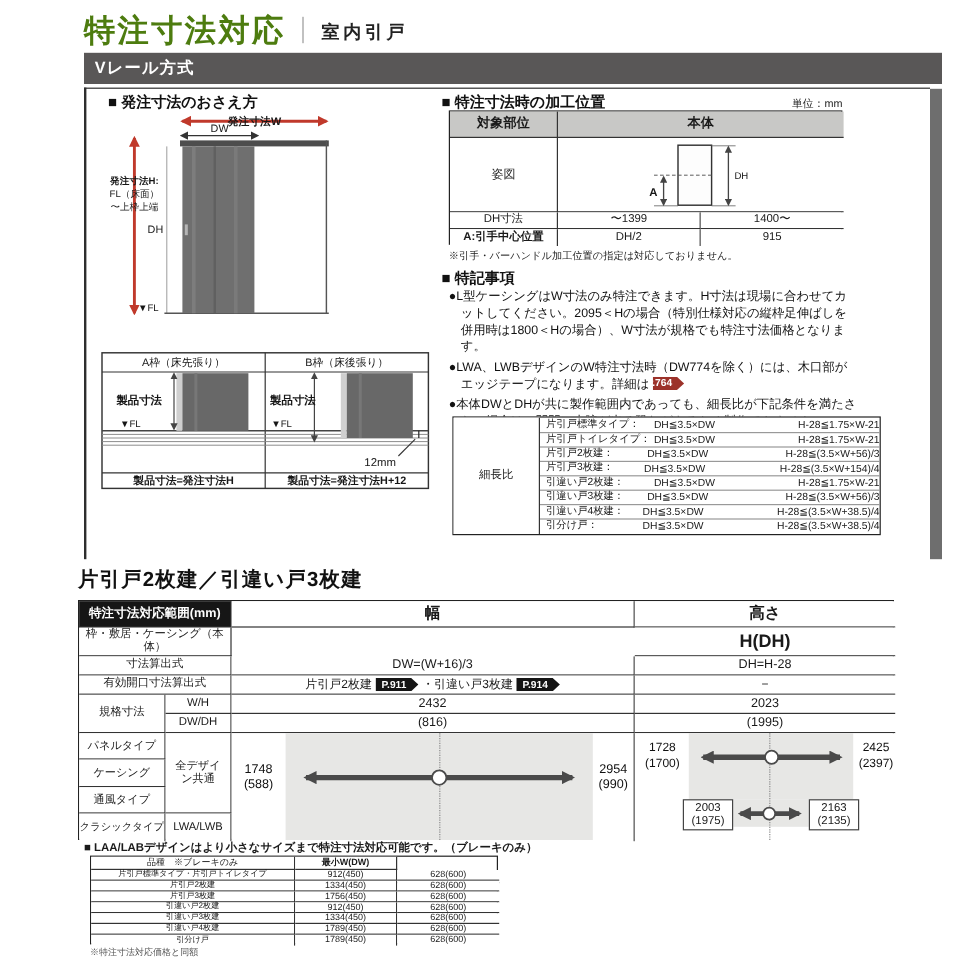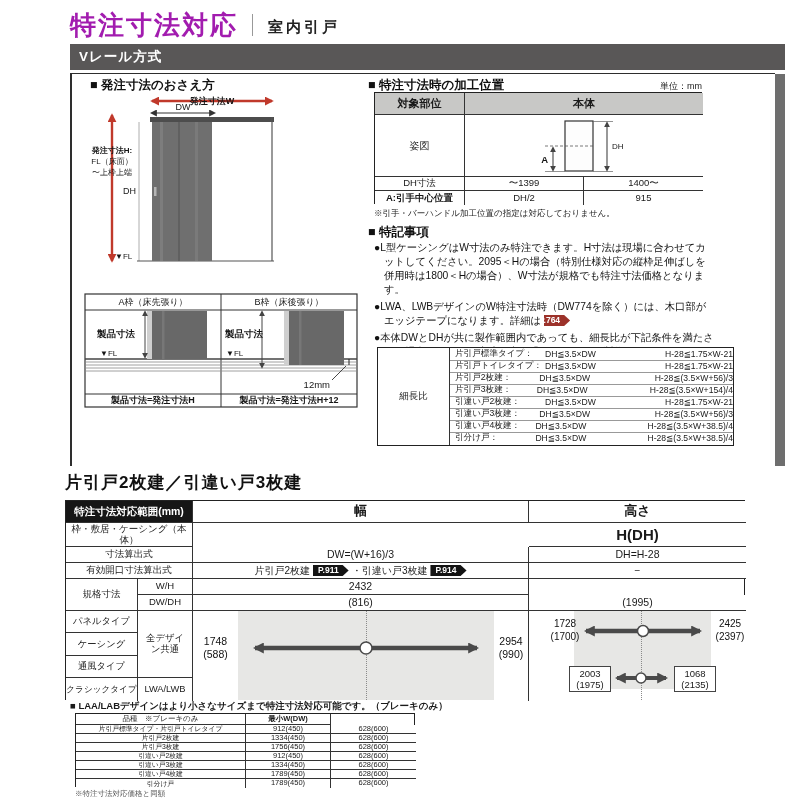--- a/index.html
+++ b/index.html
@@ -1,20 +1,20 @@
 <!DOCTYPE html>
 <html><head>
 <meta charset="utf-8">
 <style>
   html,body{margin:0;padding:0;background:#fff;}
   #page{position:relative;width:800px;height:800px;background:#fff;overflow:hidden;
         font-family:"Liberation Sans",sans-serif;color:#1a1a1a;}
   .abs{position:absolute;box-sizing:border-box;}
   
-  .h-title{font-size:26px;font-weight:bold;letter-spacing:2px;color:#a21caf;}
+  .h-title{font-size:26px;font-weight:bold;letter-spacing:2px;color:#4d7c0f;}
   .h-sub{font-size:15px;font-weight:bold;letter-spacing:3px;color:#222;}
   .h-div{width:1px;background:#999;}
   
   .vbar{background:#595757;color:#fff;font-size:13.5px;font-weight:bold;
         display:flex;align-items:center;padding-left:9px;letter-spacing:1px;}
   .vright{background:#6e6e6e;}
   .vbody{border-left:2px solid #2e2e2e;border-top:1px solid #2e2e2e;}
   .h2{font-size:12.5px;font-weight:bold;color:#111;}
   .unit{font-size:9px;text-align:right;color:#222;}
   
@@ -234,20 +234,21 @@
       <span>片引戸2枚建</span>
       <span class="badge">P.911</span>
       <span>・引違い戸3枚建</span>
       <span class="badge">P.914</span>
     </div>
     <div class="c noR" style="left:463px;top:62px;width:217px;height:16px;font-size:10px;">−</div>
 
     <div class="c" style="left:0;top:78px;width:72px;height:32px;font-size:9.5px;">規格寸法</div>
     <div class="c" style="left:72px;top:78px;width:55px;height:16px;font-size:9.5px;">W/H</div>
     <div class="c" style="left:127px;top:78px;width:336px;height:16px;font-size:10.5px;">2432</div>
+    <div class="c noR" style="left:463px;top:78px;width:217px;height:16px;font-size:10.5px;">2023</div>
     <div class="c" style="left:72px;top:94px;width:55px;height:16px;font-size:9.5px;">DW/DH</div>
     <div class="c" style="left:127px;top:94px;width:336px;height:16px;font-size:10.5px;">(816)</div>
     <div class="c noR" style="left:463px;top:94px;width:217px;height:16px;font-size:10.5px;">(1995)</div>
 
     <div class="c" style="left:0;top:110px;width:72px;height:22px;font-size:9.3px;">パネルタイプ</div>
     <div class="c" style="left:0;top:132px;width:72px;height:23px;font-size:9.3px;">ケーシング</div>
     <div class="c" style="left:0;top:155px;width:72px;height:22px;font-size:9.3px;">通風タイプ</div>
     <div class="c noB" style="left:0;top:177px;width:72px;height:23px;font-size:8.6px;">クラシックタイプ</div>
     <div class="c" style="left:72px;top:110px;width:55px;height:67px;font-size:9.3px;padding:0 4px;">全デザイン共通</div>
     <div class="c noB" style="left:72px;top:177px;width:55px;height:23px;font-size:9.3px;">LWA/LWB</div>
@@ -266,42 +267,42 @@
       <div class="rlabel" style="left:300px;top:24px;width:36px;">
         <div>2954</div>
         <div>(990)</div>
       </div>
     </div>
 
     <div class="c noR noB" style="left:463px;top:110px;width:217px;height:90px;display:block;">
       <div class="rangegray" style="left:45px;top:0;width:137px;height:55px;"></div>
       <div class="rangegray" style="left:79px;top:55px;width:68px;height:23px;"></div>
       <div class="dotv" style="left:112px;top:0;height:89px;"></div>
-      <div class="rlabel small" style="left:14px;top:7px;width:44px;">
+      <div class="rlabel small" style="left:1px;top:7px;width:44px;">
         <div>1728</div>
         <div>(1700)</div>
       </div>
       <svg class="abs" style="left:49px;top:13px;" width="130" height="14" viewBox="0 0 130 14">
         <line x1="8" y1="7" x2="122" y2="7" stroke="#4a4a4a" stroke-width="4.5" marker-start="url(#mG)" marker-end="url(#mG)"></line>
         <circle cx="65" cy="7" r="5.5" fill="#fff" stroke="#4a4a4a" stroke-width="1.5"></circle>
       </svg>
       <div class="rlabel small" style="left:183px;top:7px;width:36px;">
         <div>2425</div>
         <div>(2397)</div>
       </div>
       <svg class="abs" style="left:80px;top:60px;" width="65" height="14" viewBox="0 0 65 14">
         <line x1="8" y1="7" x2="57" y2="7" stroke="#4a4a4a" stroke-width="4" marker-start="url(#mG)" marker-end="url(#mG)"></line>
         <circle cx="32" cy="7" r="5" fill="#fff" stroke="#4a4a4a" stroke-width="1.5"></circle>
       </svg>
       <div class="rbox" style="left:40px;top:55px;width:40px;height:24px;">
         <div>2003</div>
         <div>(1975)</div>
       </div>
       <div class="rbox" style="left:145px;top:55px;width:40px;height:24px;">
-        <div>1068</div>
+        <div>2163</div>
         <div>(2135)</div>
       </div>
     </div>
   </div>
 
   <div class="abs" style="left:70px;top:700px;font-size:9.5px;font-weight:bold;">■ LAA/LABデザインはより小さなサイズまで特注寸法対応可能です。（ブレーキのみ）</div>
   <div class="abs tbl" style="left:75px;top:713px;width:340px;height:74px;">
     <div class="c" style="left:0;top:0;width:170px;height:11px;font-size:7.5px;">品種　※ブレーキのみ</div>
     <div class="c" style="left:170px;top:0;width:85px;height:11px;font-size:7.5px;font-weight:bold;">最小W(DW)</div>
     <div class="c noR" style="left:255px;top:0;width:85px;height:11px;font-size:7.5px;font-weight:bold;margin-top:11px;">最小H(DH)</div>

